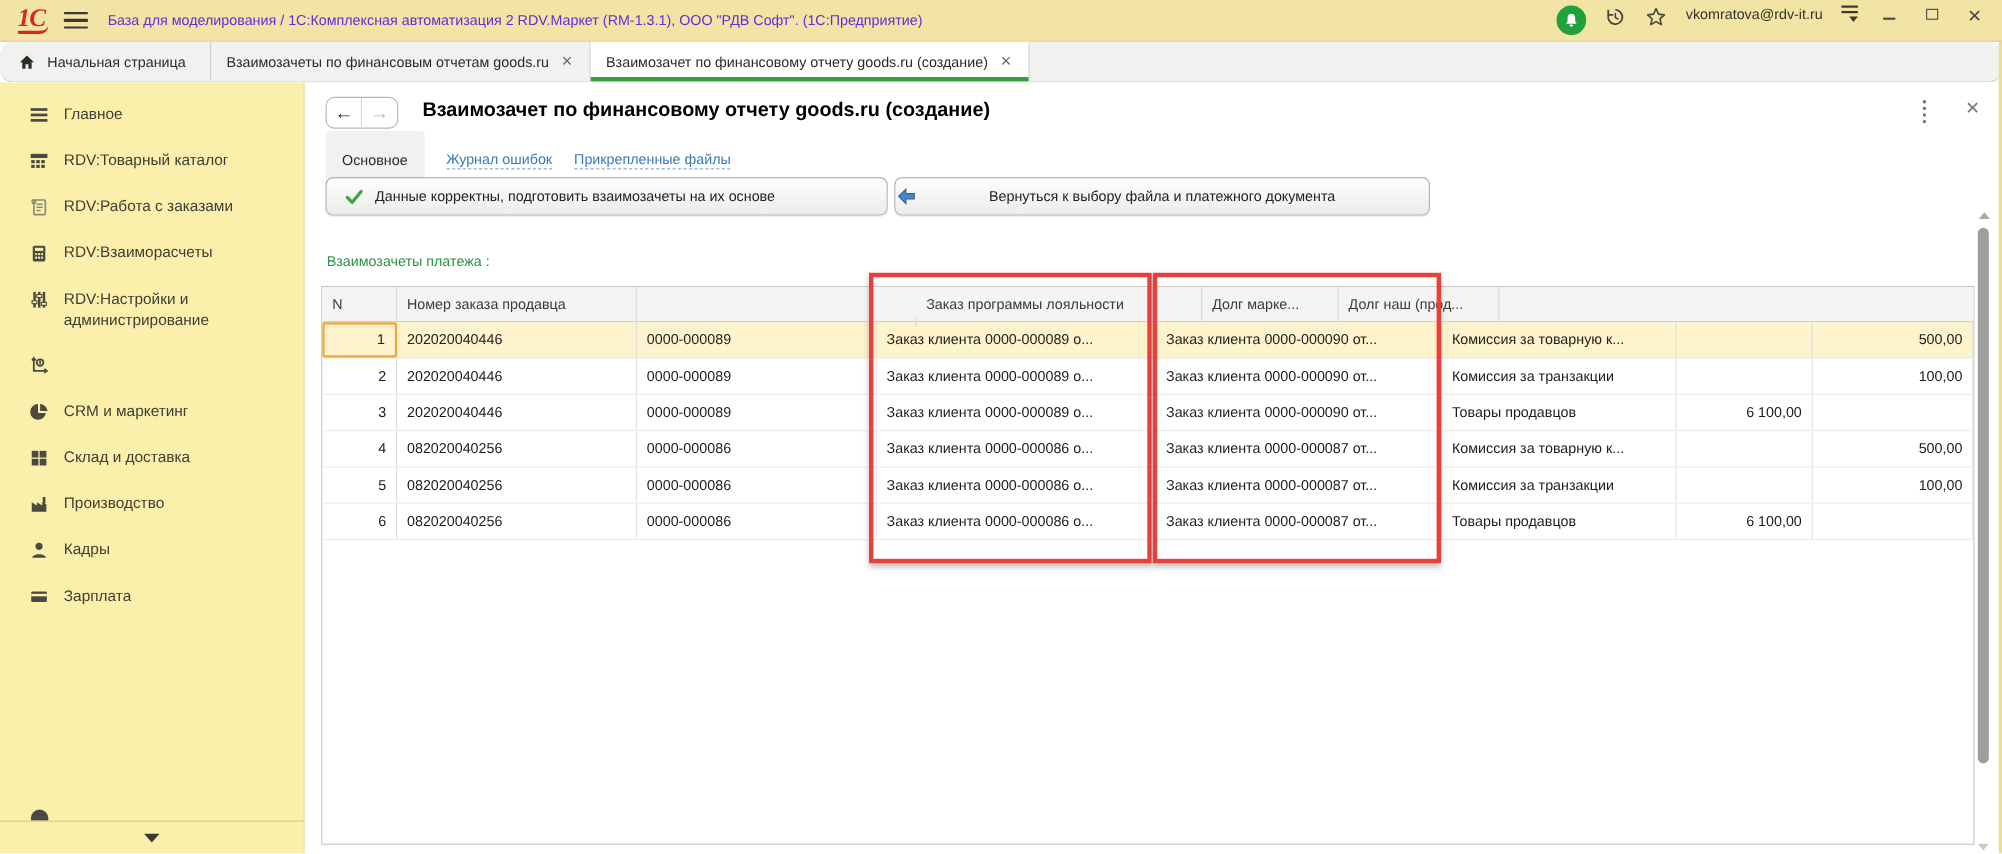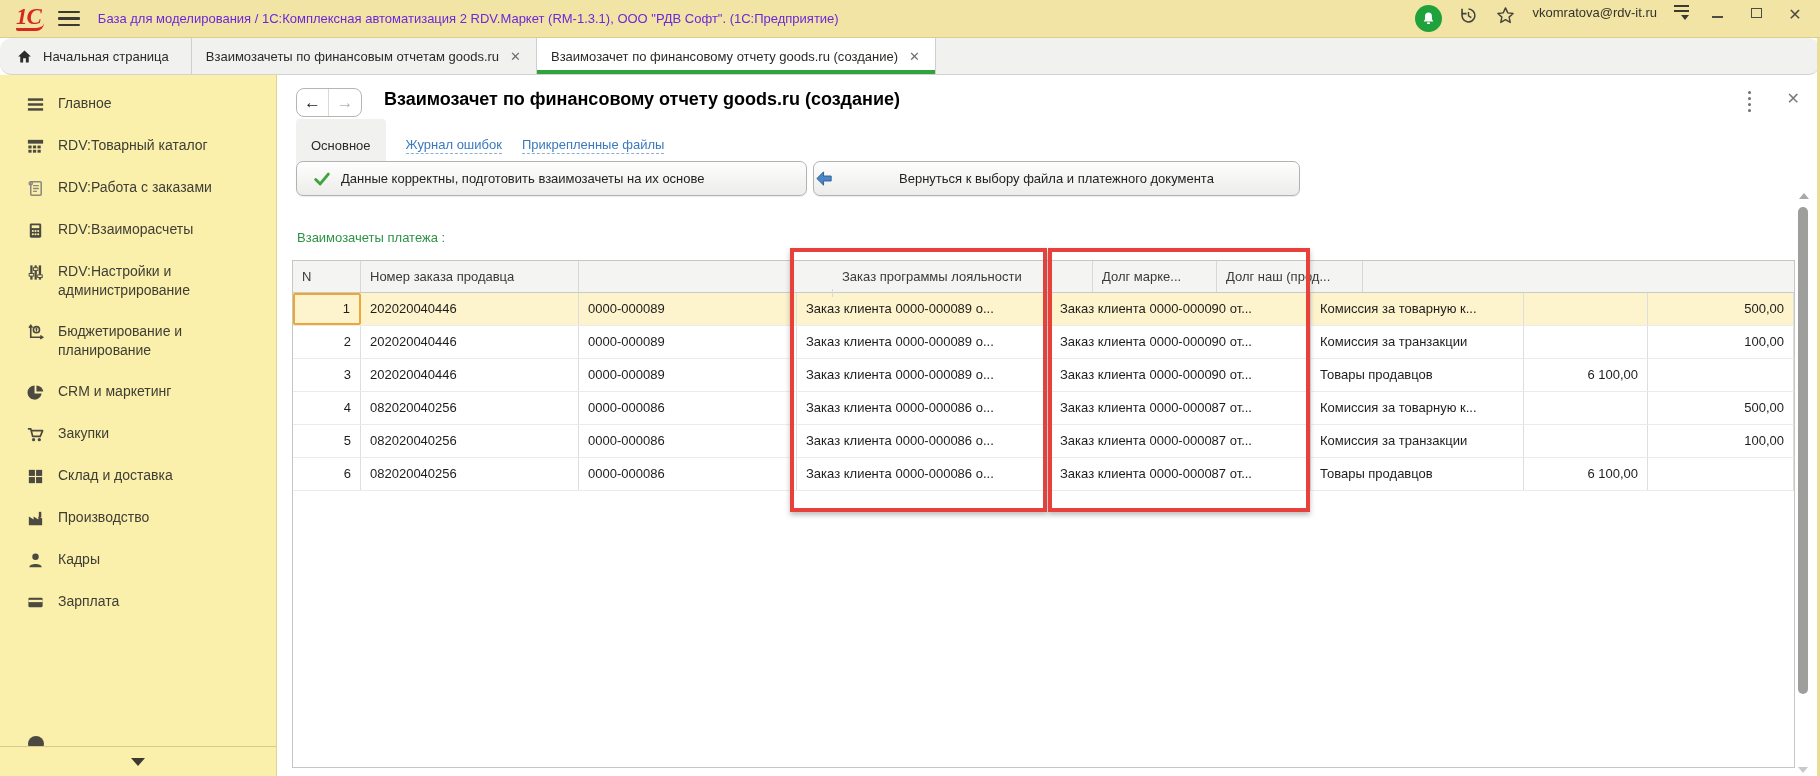--- a/index.html
+++ b/index.html
@@ -227,40 +227,29 @@
         <div class="side-item">
     <span class="s-icon">
             <svg viewBox="0 0 20 20" fill="none" stroke="#4c4a40" stroke-width="1.7">
               <path d="M5 3 L5 15 L17 15"></path>
               <path d="M3.2 5 L5 2.5 L6.8 5"></path>
               <path d="M15 13.2 L17.5 15 L15 16.8"></path>
               <circle cx="11" cy="7" r="3.2"></circle>
               <path d="M10 5.5 h2 M10 7 h2 M11 5.5 v3.5" stroke-width="1.1"></path>
             </svg>
           </span>
-    <span class="s-label">Бюджетирование и планирование</span>
   </div>
         <div class="side-item">
     <span class="s-icon">
             <svg viewBox="0 0 20 20" fill="#4c4a40">
               <path d="M9 2.5 A7.5 7.5 0 1 0 16.5 11 L9 11 Z"></path>
               <path d="M11 2.5 A7.5 7.5 0 0 1 18.2 9 L11 9 Z"></path>
             </svg>
           </span>
     <span class="s-label">CRM и маркетинг</span>
-  </div>
-        <div class="side-item">
-    <span class="s-icon">
-            <svg viewBox="0 0 20 20" fill="#4c4a40">
-              <path d="M2 4 H5 L7 12 H15 L17.5 6 H6" fill="none" stroke="#4c4a40" stroke-width="1.8" stroke-linejoin="round"></path>
-              <circle cx="8" cy="15.5" r="1.7"></circle>
-              <circle cx="14" cy="15.5" r="1.7"></circle>
-            </svg>
-          </span>
-    <span class="s-label">Закупки</span>
   </div>
         <div class="side-item">
     <span class="s-icon">
             <svg viewBox="0 0 20 20" fill="#4c4a40">
               <rect x="3" y="3" width="6.4" height="6.4"></rect>
               <rect x="10.6" y="3" width="6.4" height="6.4"></rect>
               <rect x="3" y="10.6" width="6.4" height="6.4"></rect>
               <rect x="10.6" y="10.6" width="6.4" height="6.4"></rect>
             </svg>
           </span>

